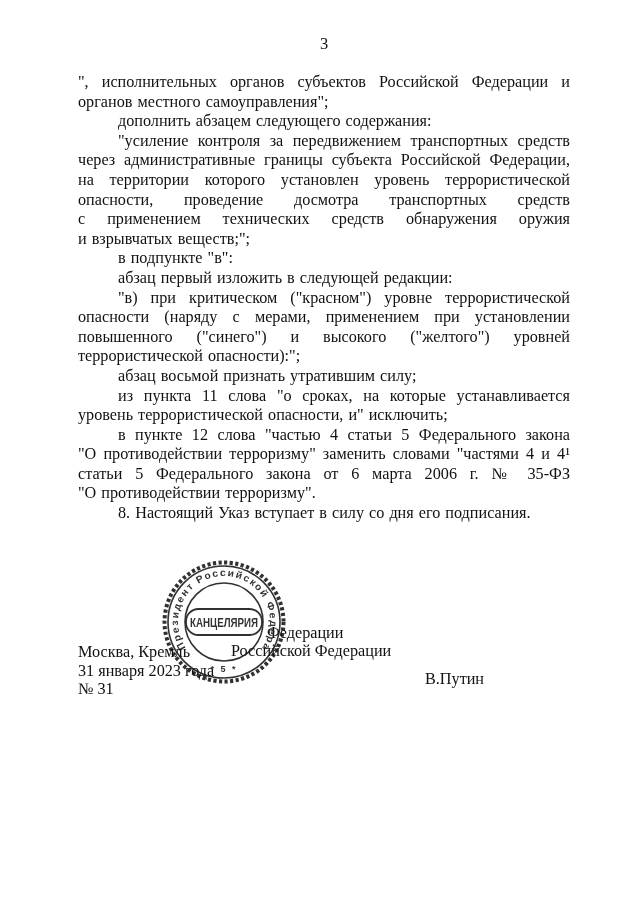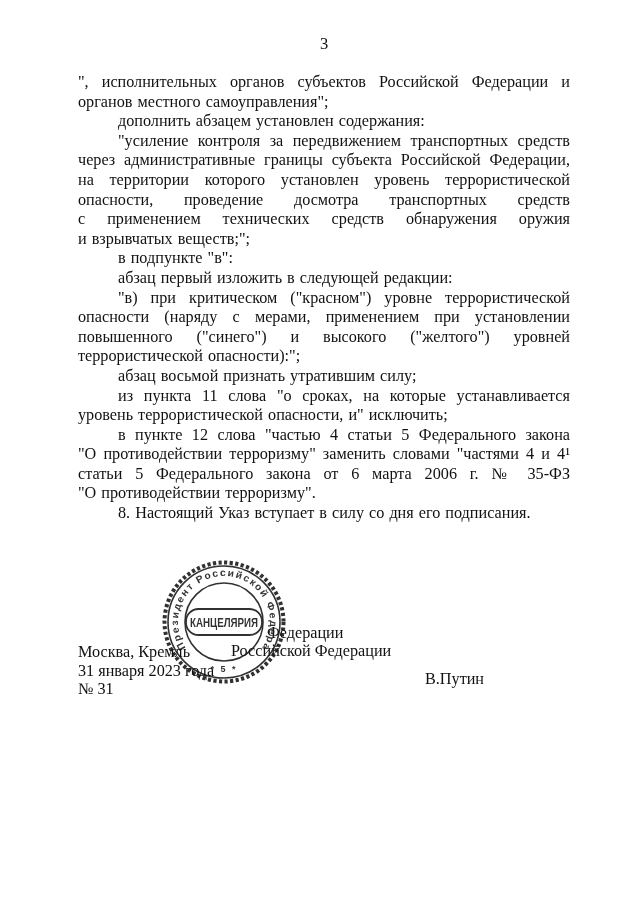--- a/index.html
+++ b/index.html
@@ -52,21 +52,21 @@
 </head>
 <body>
 
 <div class="page">
 
   <div class="page-number">3</div>
 
   <div class="doc-body">
       <div class="line just">", исполнительных органов субъектов Российской Федерации и</div>
       <div class="line">органов местного самоуправления";</div>
-      <div class="line indent">дополнить абзацем установлен содержания:</div>
+      <div class="line indent">дополнить абзацем следующего содержания:</div>
       <div class="line indent just">"усиление контроля за передвижением транспортных средств</div>
       <div class="line just">через административные границы субъекта Российской Федерации,</div>
       <div class="line just">на территории которого установлен уровень террористической</div>
       <div class="line just">опасности, проведение досмотра транспортных средств</div>
       <div class="line just">с применением технических средств обнаружения оружия</div>
       <div class="line">и взрывчатых веществ;";</div>
       <div class="line indent">в подпункте "в":</div>
       <div class="line indent">абзац первый изложить в следующей редакции:</div>
       <div class="line indent just">"в) при критическом ("красном") уровне террористической</div>
       <div class="line just">опасности (наряду с мерами, применением при установлении</div>

